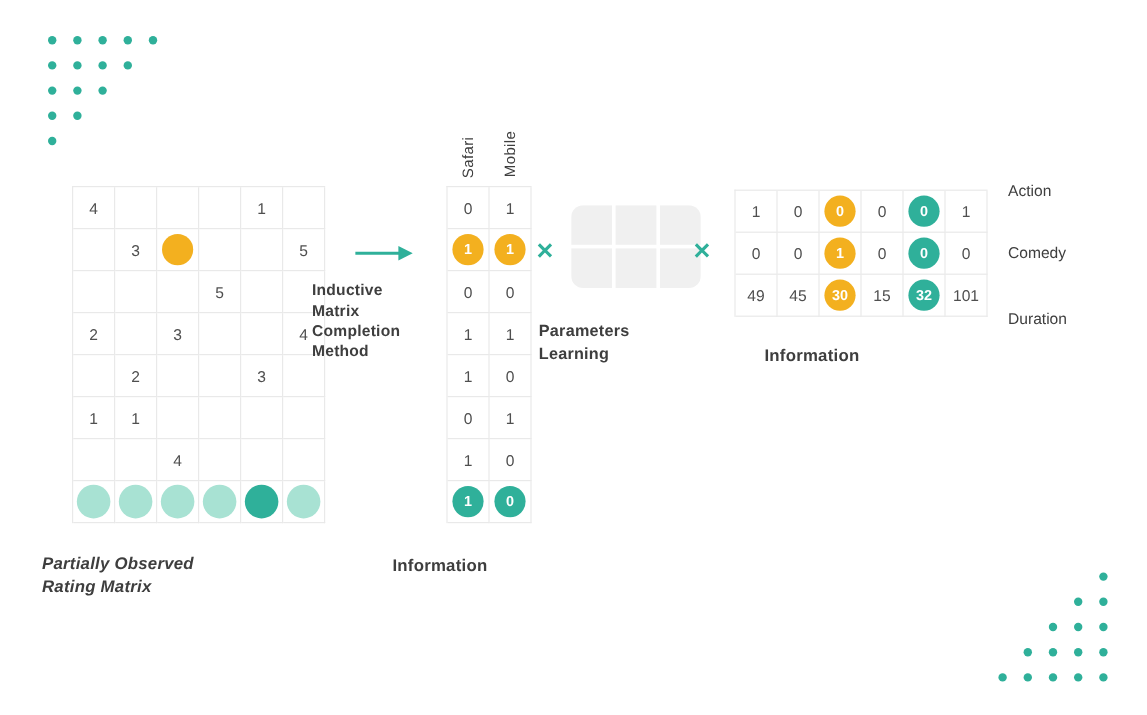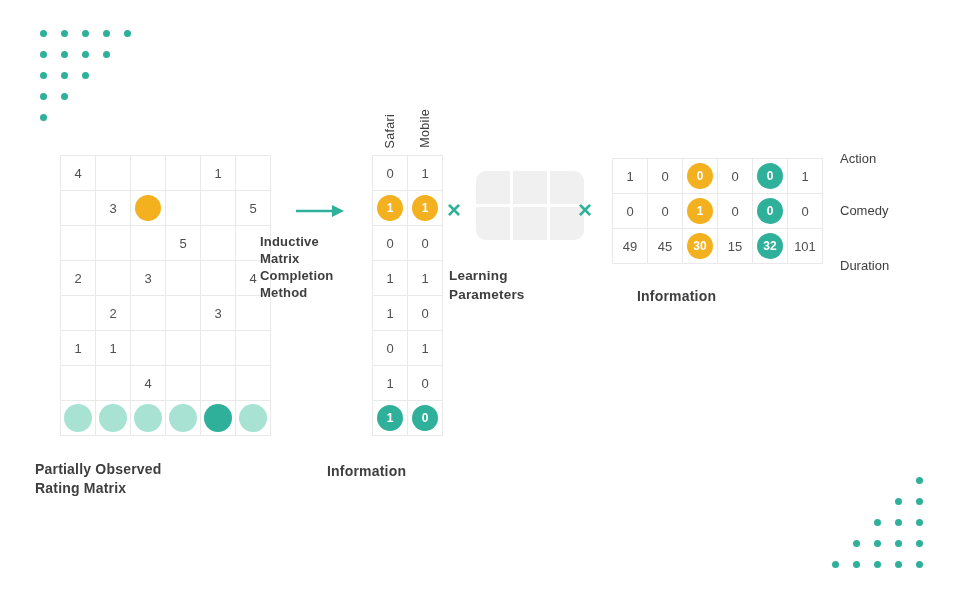--- a/index.html
+++ b/index.html
@@ -38,21 +38,21 @@
   .circle.yellow{background:var(--yellow);width:26px;height:26px;}
   .circle.teal{background:var(--teal);width:26px;height:26px;}
   .circle.teal-solid{background:var(--teal);width:28px;height:28px;}
   .circle.teal-light{background:var(--teal_light);width:28px;height:28px;}
 
   
   .caption{
     position:absolute;text-align:left;font-weight:700;color:var(--text);
     font-size:14px;line-height:19px;letter-spacing:.2px;
   }
-  #rating-caption{left:35px;top:460px;width:260px;}
+  #rating-caption{left:35px;top:460px;width:260px;font-style:italic;}
   #user-caption{left:327px;top:462px;width:160px;}
   #param-caption{left:449px;top:266px;width:160px;font-size:13.5px;}
   #movie-caption{left:637px;top:287px;width:160px;}
   #method-label{left:260px;top:233px;width:120px;font-size:13px;line-height:17px;}
 
   .vlabel{position:absolute;width:35px;height:64px;display:flex;align-items:flex-end;justify-content:center;}
   .vlabel span{writing-mode:vertical-rl;transform:rotate(180deg);font-size:12.5px;color:var(--text);letter-spacing:.3px;}
   #safari-label{left:372px;top:84px;}
   #mobile-label{left:407px;top:84px;}
 
@@ -268,22 +268,22 @@
 
   <div id="param-grid">
       <div class="param-cell"></div>
       <div class="param-cell"></div>
       <div class="param-cell"></div>
       <div class="param-cell"></div>
       <div class="param-cell"></div>
       <div class="param-cell"></div>
     </div>
   <div class="caption" id="param-caption">
+    <div>Parameters</div>
     <div>Learning</div>
-    <div>Parameters</div>
   </div>
 
   <div class="mult" id="mult2">×</div>
 
   <div class="matrix" id="movie-matrix">
       <div class="cell">1</div>
       <div class="cell">0</div>
       <div class="cell">
         <div class="circle yellow">0</div>
       </div>

